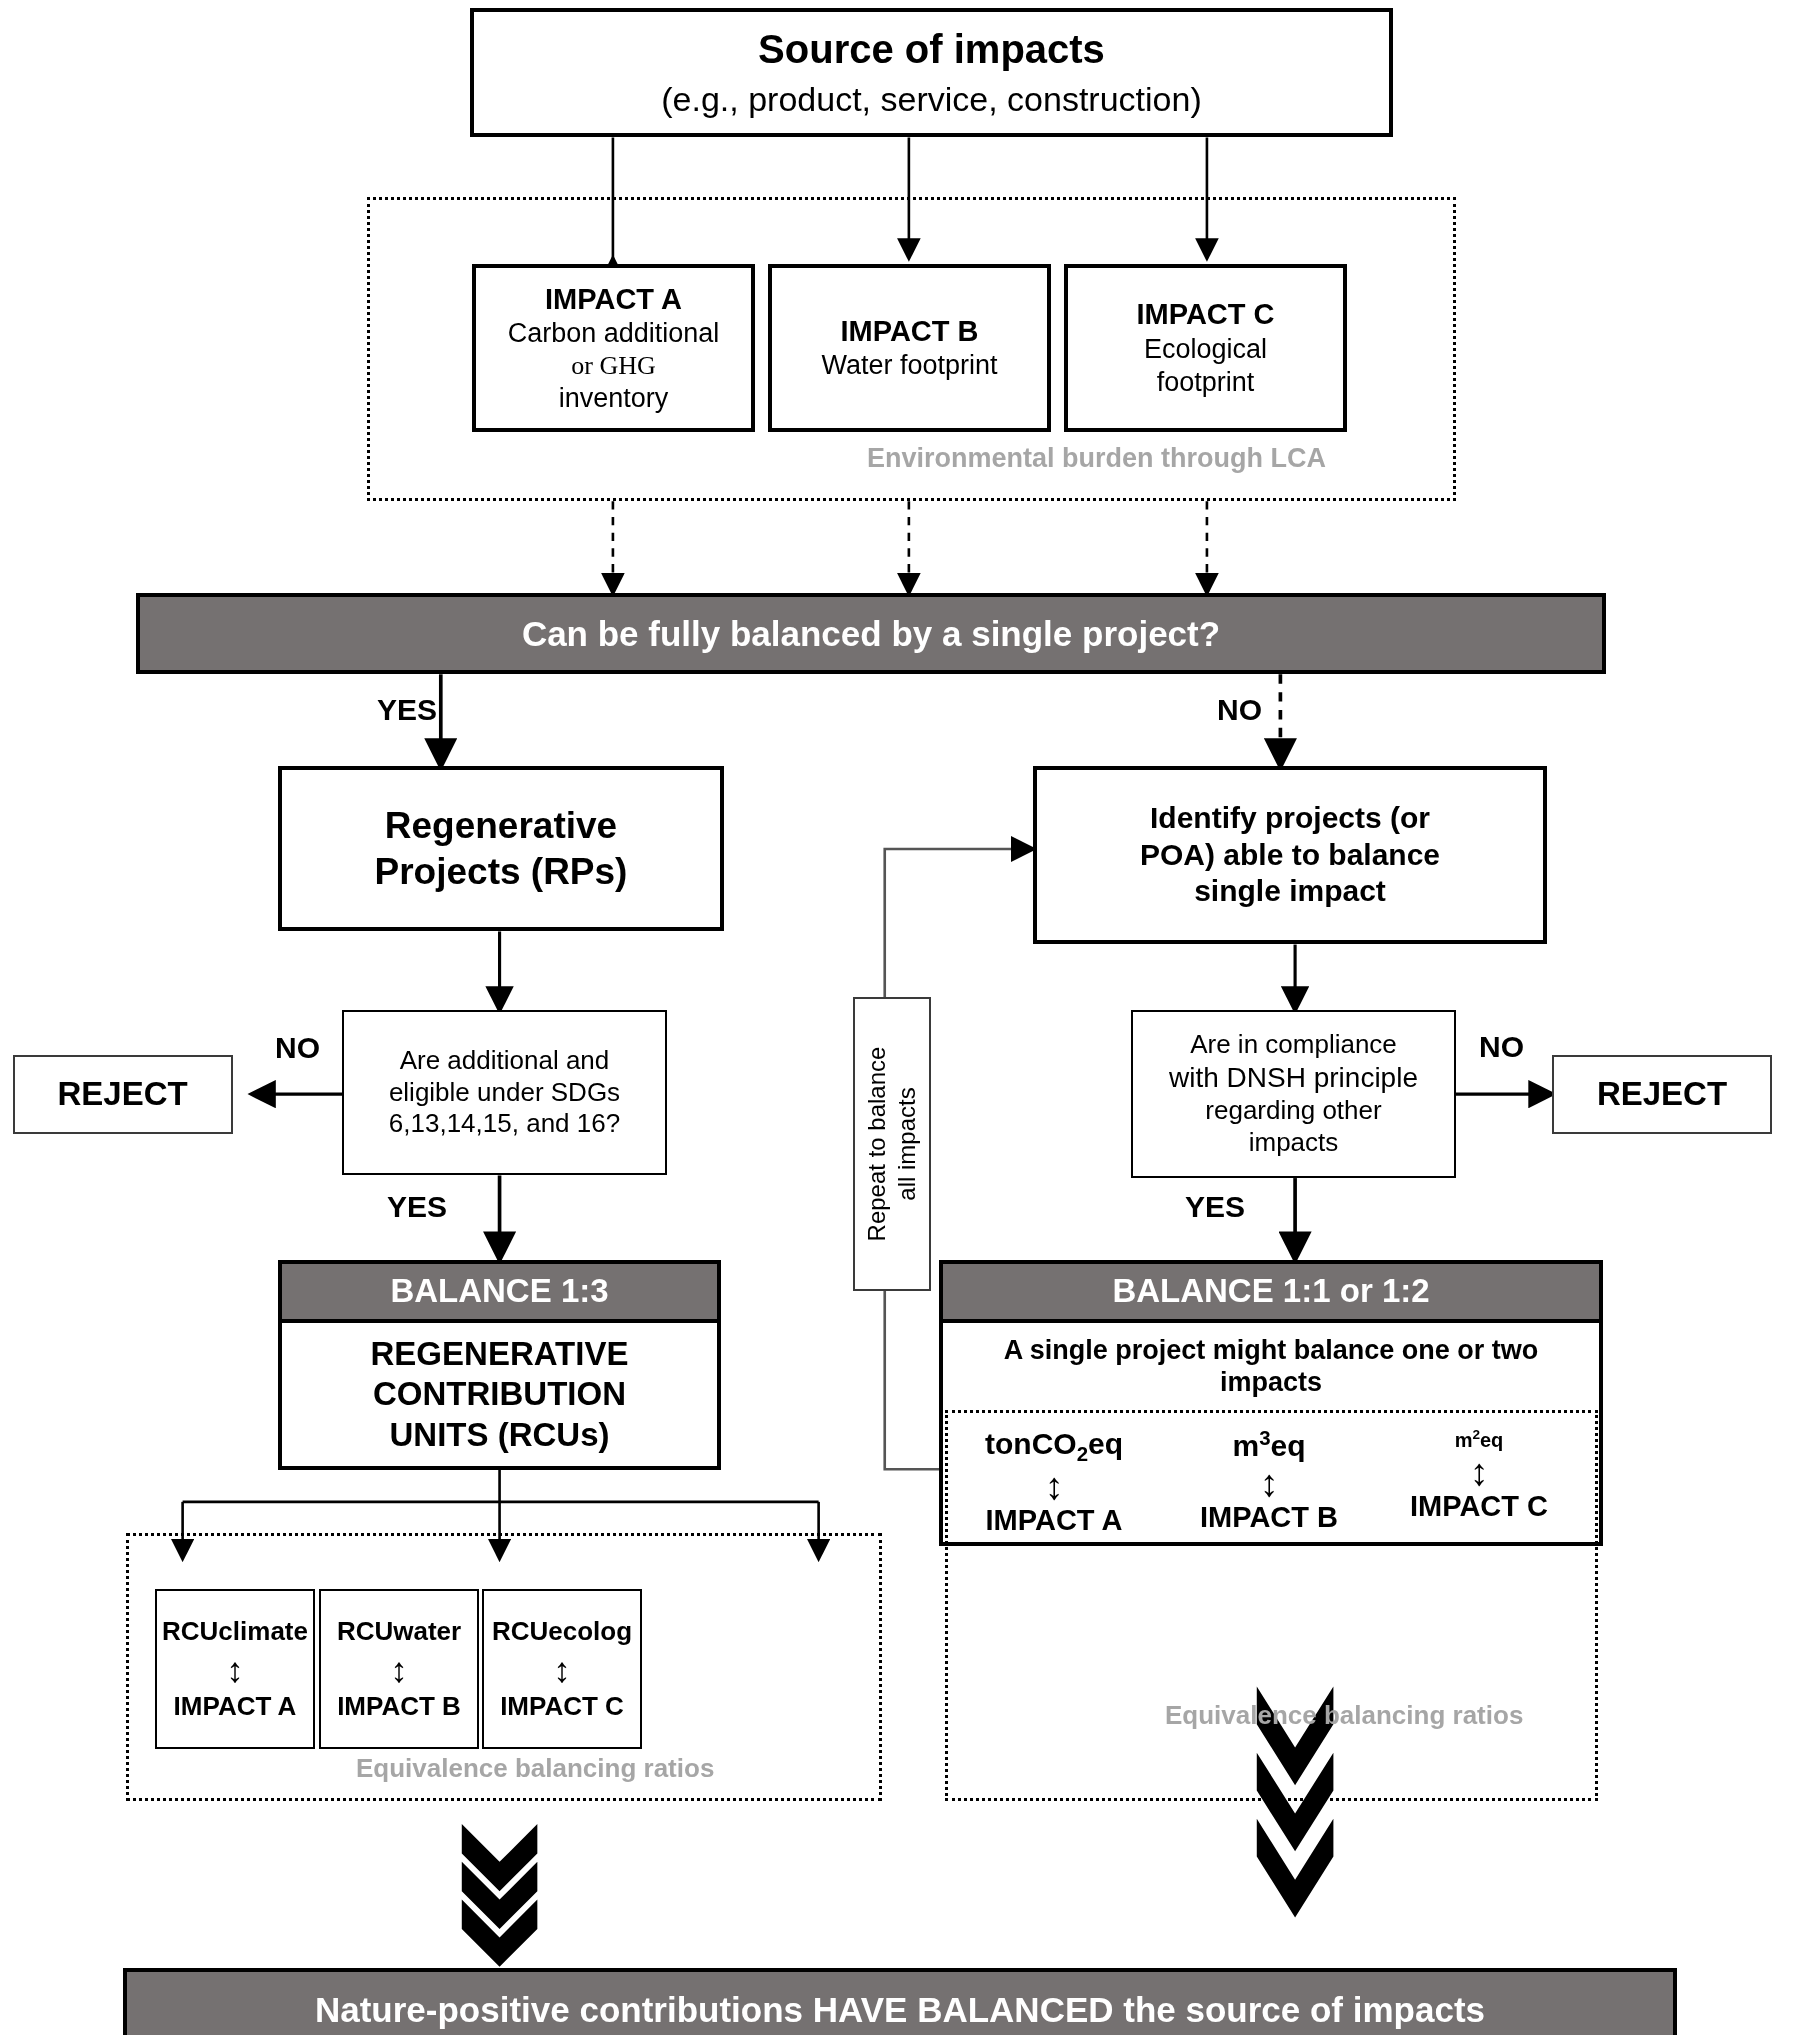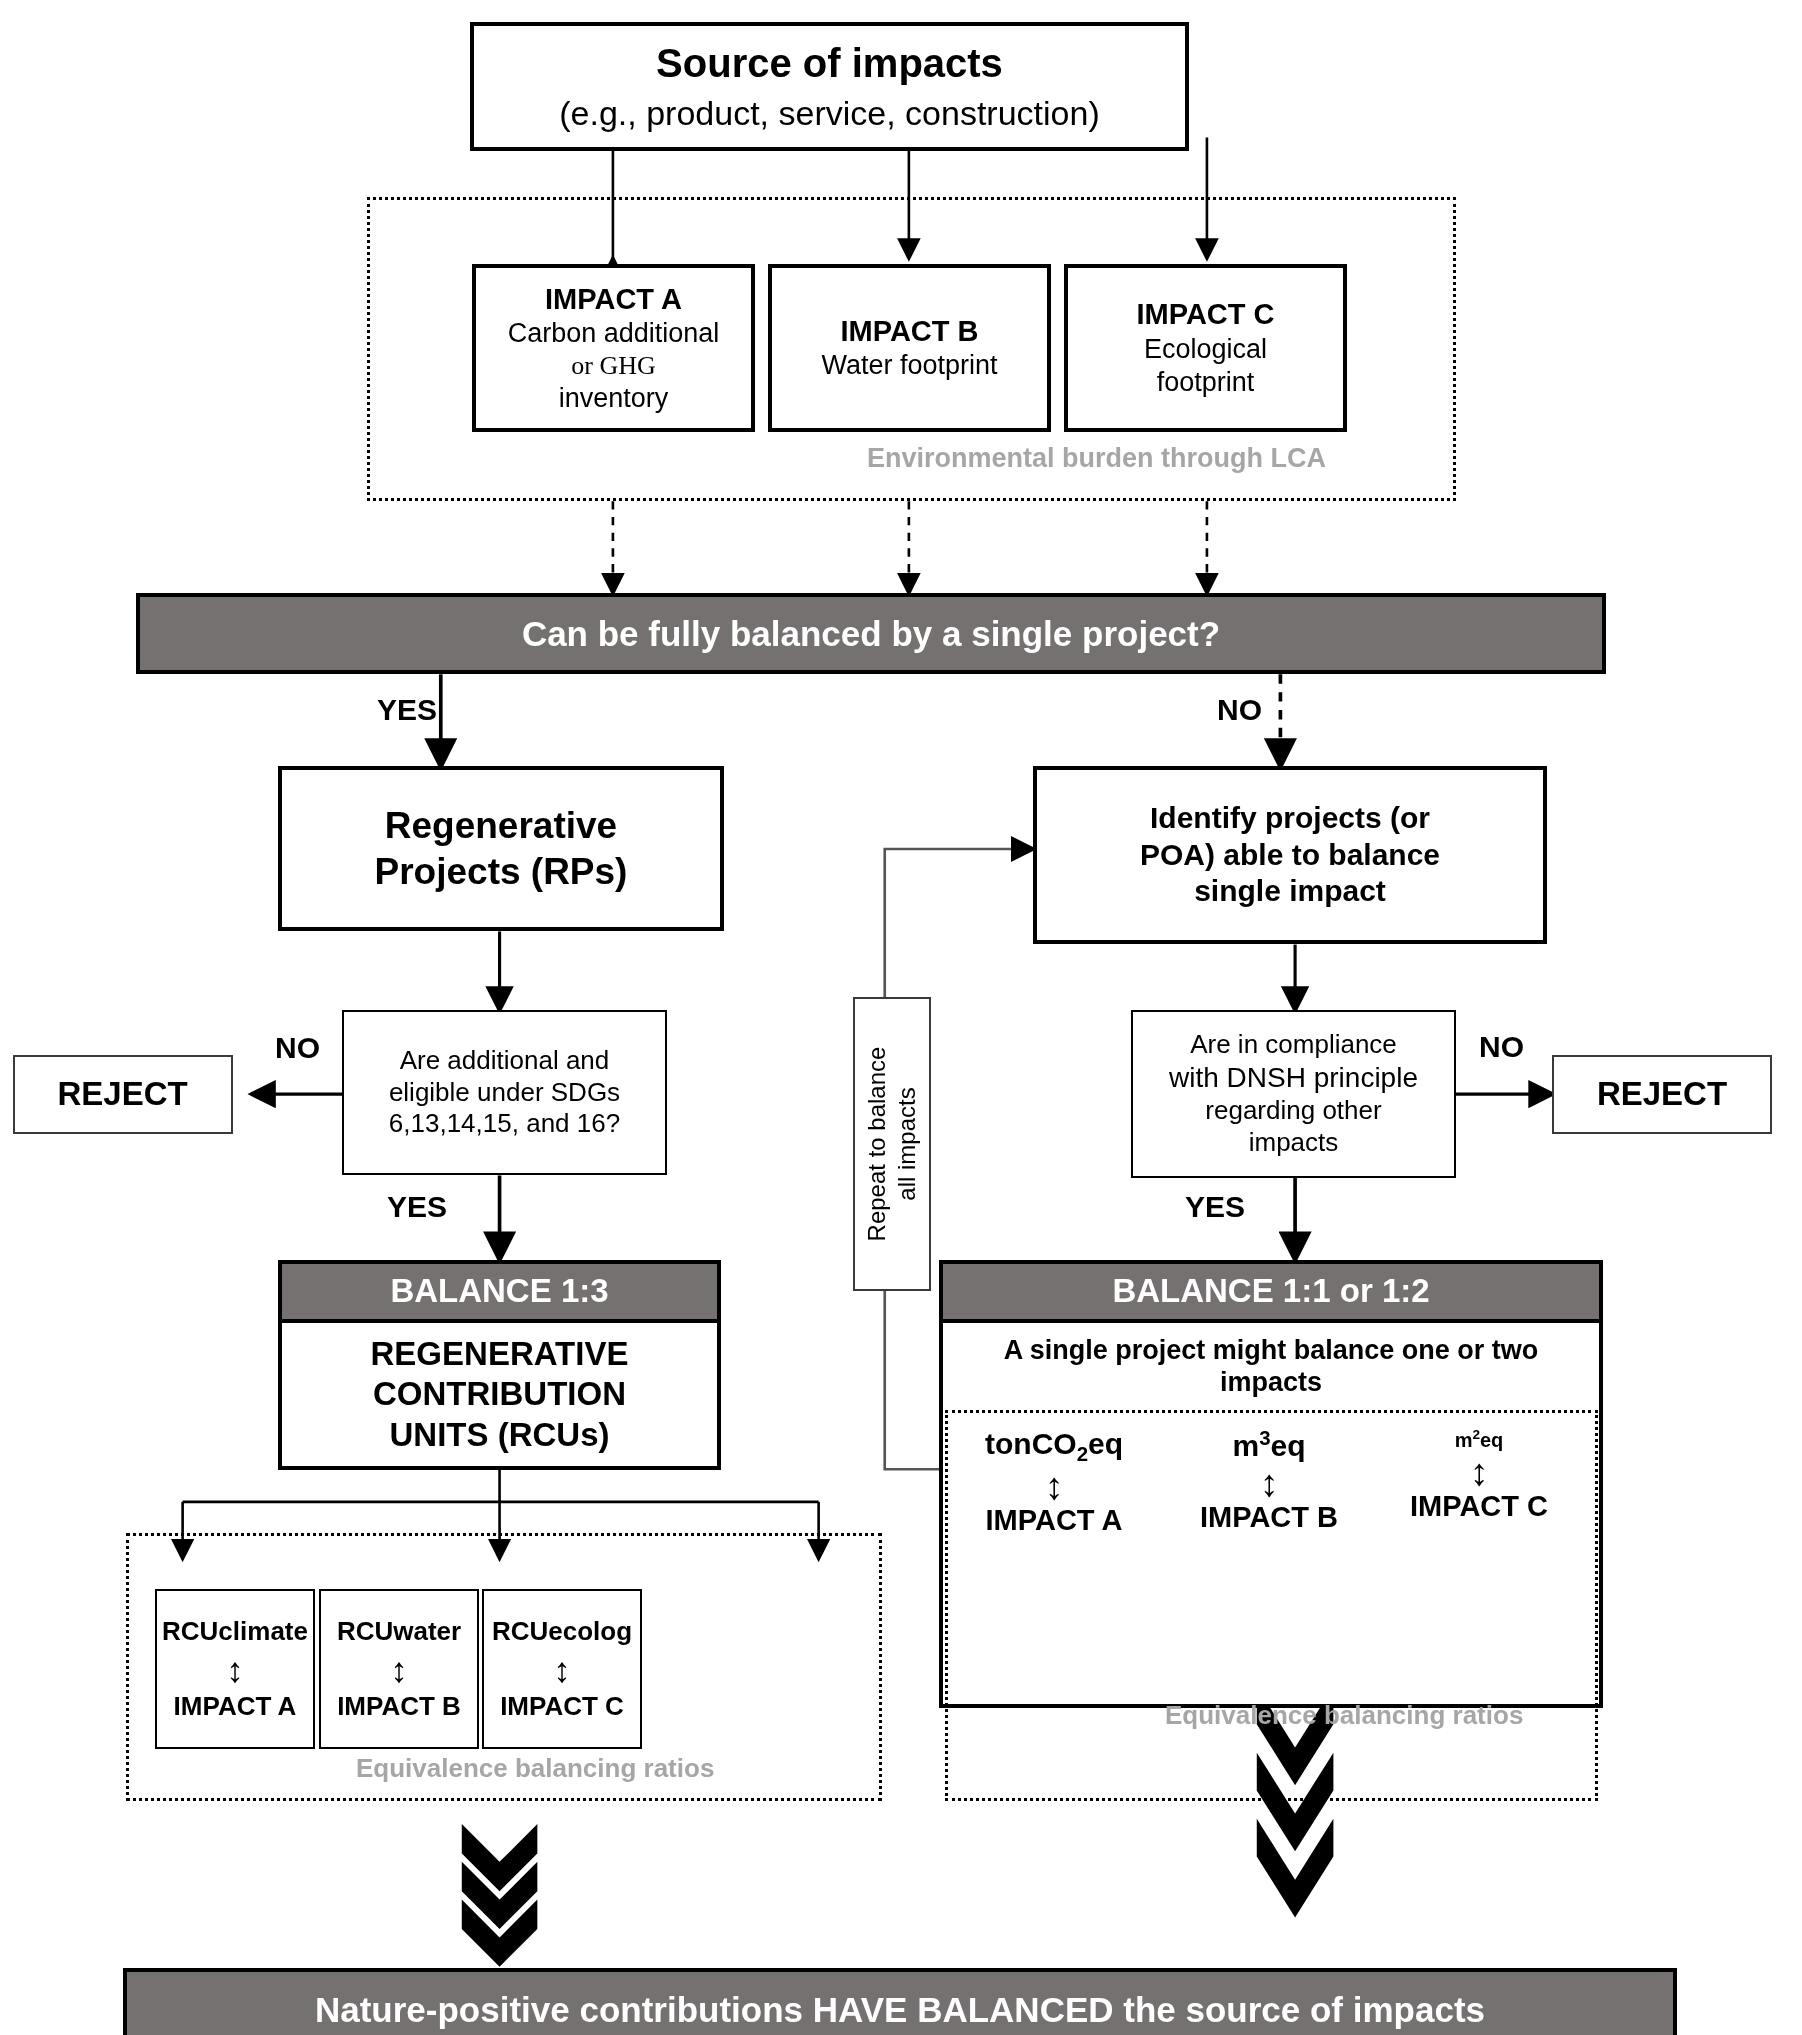--- a/index.html
+++ b/index.html
@@ -179,21 +179,21 @@
       <path d="M880,3620 L952,3692 L1024,3620 L1024,3676 L952,3748 L880,3676 Z"></path>
     </g>
 
     <g fill="#000">
       <path d="M2395,3214 L2468,3330 L2541,3214 L2541,3286 L2468,3402 L2395,3286 Z"></path>
       <path d="M2395,3340 L2468,3456 L2541,3340 L2541,3412 L2468,3528 L2395,3412 Z"></path>
       <path d="M2395,3466 L2468,3582 L2541,3466 L2541,3538 L2468,3654 L2395,3538 Z"></path>
     </g>
   </svg>
 
-  <div class="box thick" style="left:470px; top:22px; width:719px; height:129px; padding:5.2px 11.5px;">
+  <div class="box thick" style="left:470px; top:8px; width:923px; height:129px; padding:5.2px 11.5px;">
     <div class="t-bold" style="font-size:40px; margin-bottom:5.2px;">Source of impacts</div>
     <div class="t-reg" style="font-size:34px;">(e.g., product, service, construction)</div>
   </div>
 
   <div class="dotted-group" style="left:367px; top:197px; width:1089px; height:304px;"></div>
 
   <div class="box thick" style="left:472px; top:264px; width:283px; height:168px; padding:3.1px 5.2px;">
     <div class="t-bold" style="font-size:29px;">IMPACT A</div>
     <div class="t-reg" style="font-size:27px;">Carbon additional</div>
     <div class="t-reg" style="font-size:26px;font-family:Liberation Serif, serif;">or GHG</div>
@@ -291,21 +291,21 @@
     <div class="t-reg" style="font-size:26px;">impacts</div>
   </div>
 
   <div class="edge-label" style="left:1479px; top:1030px; font-size:30px;">NO</div>
   <div class="edge-label" style="left:1185px; top:1190px; font-size:30px;">YES</div>
 
   <div class="box hair" style="left:1552px; top:1055px; width:220px; height:79px;">
     <span class="t-bold" style="font-size:33px;">REJECT</span>
   </div>
 
-  <div class="box thick" style="left:939px; top:1260px; width:664px; height:448px; padding:0; justify-content:flex-start;">
+  <div class="box thick" style="left:939px; top:1260px; width:664px; height:286px; padding:0; justify-content:flex-start;">
     <div class="gray-head" style="height:59px;">
       <span style="font-size:33px;">BALANCE  1:1 or 1:2</span>
     </div>
     <div style="width:100%; padding:10.5px 12.6px 2.1px; box-sizing:border-box; display:flex; flex-direction:column; align-items:center;">
       <div class="t-bold" style="font-size:27px;">A single project might balance one or two</div>
       <div class="t-bold" style="font-size:27px;">impacts</div>
     </div>
   </div>
 
   <div class="dotted-inner" style="left:945px; top:1410px; width:653px; height:391px;"></div>

